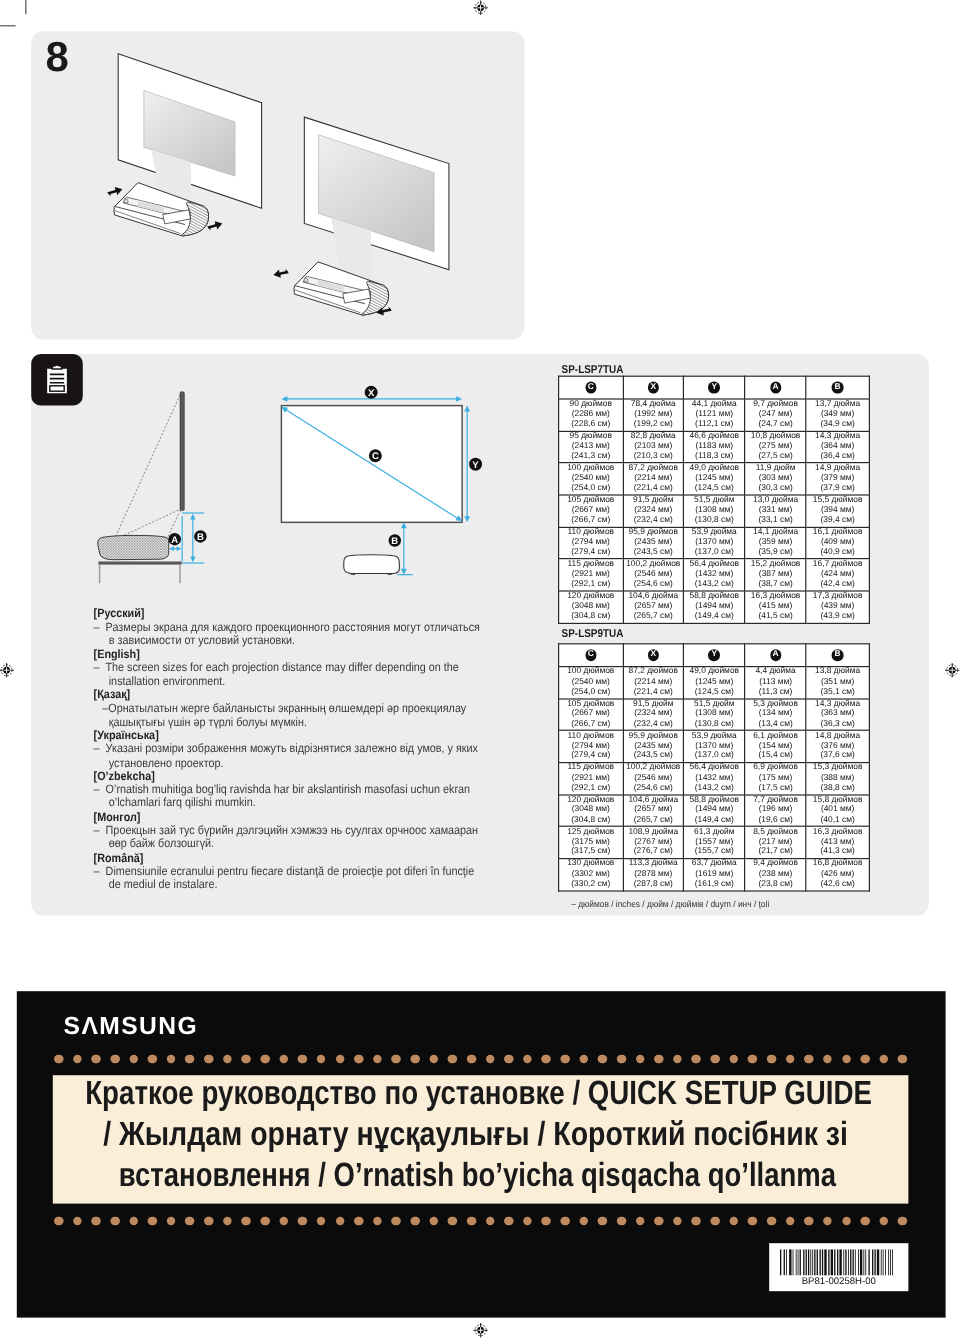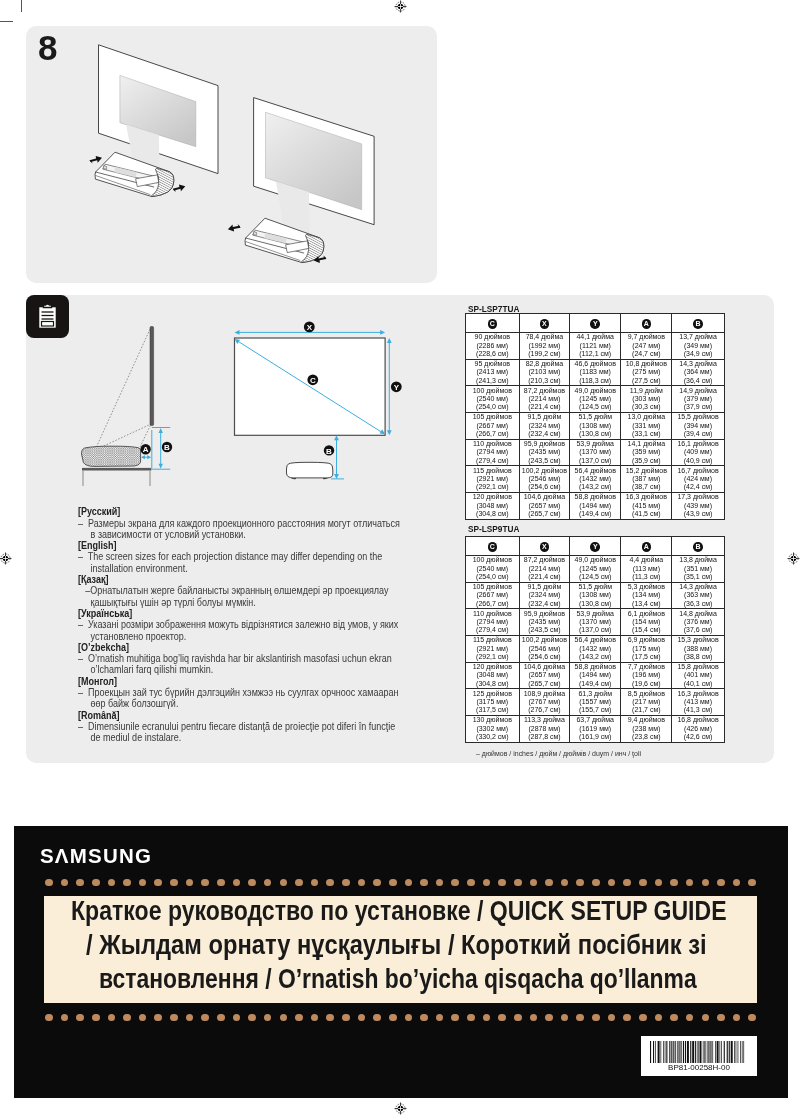--- a/index.html
+++ b/index.html
@@ -354,21 +354,21 @@
 <td style="border:0.6px solid #2a2a2a;text-align:center;padding:0;font-size:7px;line-height:8.4px;color:#141414;">9,4 дюймов<br>(238 мм)<br>(23,8 см)</td>
 <td style="border:0.6px solid #2a2a2a;text-align:center;padding:0;font-size:7px;line-height:8.4px;color:#141414;">16,8 дюймов<br>(426 мм)<br>(42,6 см)</td>
 </tr>
 </tbody>
   </table>
 
 <div class="abs" style="left:476px;top:748.5px;font-size:7.5px;color:#333;transform:scaleX(0.93);transform-origin:0 0;white-space:nowrap;">– дюймов / inches / дюйм / дюймів / duym / инч / ţoli</div>
 
 <div class="abs" style="left:14px;top:826px;width:774px;height:272px;background:#0b0b0b;"></div>
 
-<div class="abs" style="left:40px;top:844px;color:#fff;font-size:20.5px;font-weight:bold;letter-spacing:1.2px;">SΛMSUNG</div>
+<div class="abs" style="left:53px;top:844px;color:#fff;font-size:20.5px;font-weight:bold;letter-spacing:1.2px;">SΛMSUNG</div>
 
 <div class="abs" style="left:45px;top:878.5px;width:712px;height:8px;">
 <span style="position:absolute;left:0.0px;top:0;width:7.7px;height:7.7px;border-radius:50%;background:#bd8a60;"></span>
 <span style="position:absolute;left:15.6px;top:0;width:7.7px;height:7.7px;border-radius:50%;background:#bd8a60;"></span>
 <span style="position:absolute;left:31.3px;top:0;width:7.7px;height:7.7px;border-radius:50%;background:#bd8a60;"></span>
 <span style="position:absolute;left:46.9px;top:0;width:7.7px;height:7.7px;border-radius:50%;background:#bd8a60;"></span>
 <span style="position:absolute;left:62.5px;top:0;width:7.7px;height:7.7px;border-radius:50%;background:#bd8a60;"></span>
 <span style="position:absolute;left:78.2px;top:0;width:7.7px;height:7.7px;border-radius:50%;background:#bd8a60;"></span>
 <span style="position:absolute;left:93.8px;top:0;width:7.7px;height:7.7px;border-radius:50%;background:#bd8a60;"></span>
 <span style="position:absolute;left:109.4px;top:0;width:7.7px;height:7.7px;border-radius:50%;background:#bd8a60;"></span>

